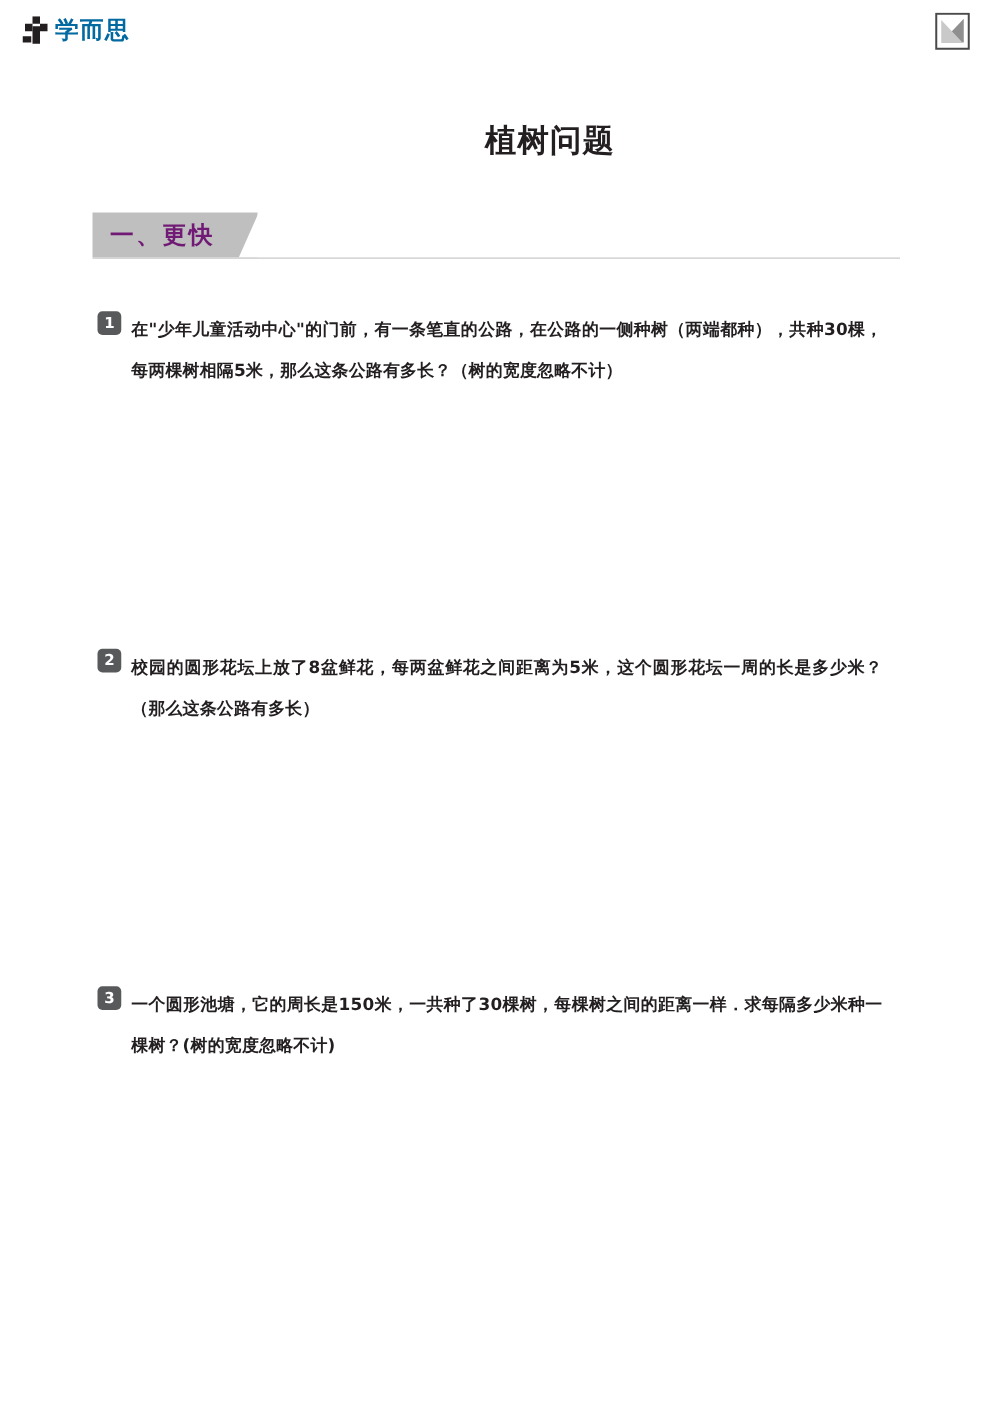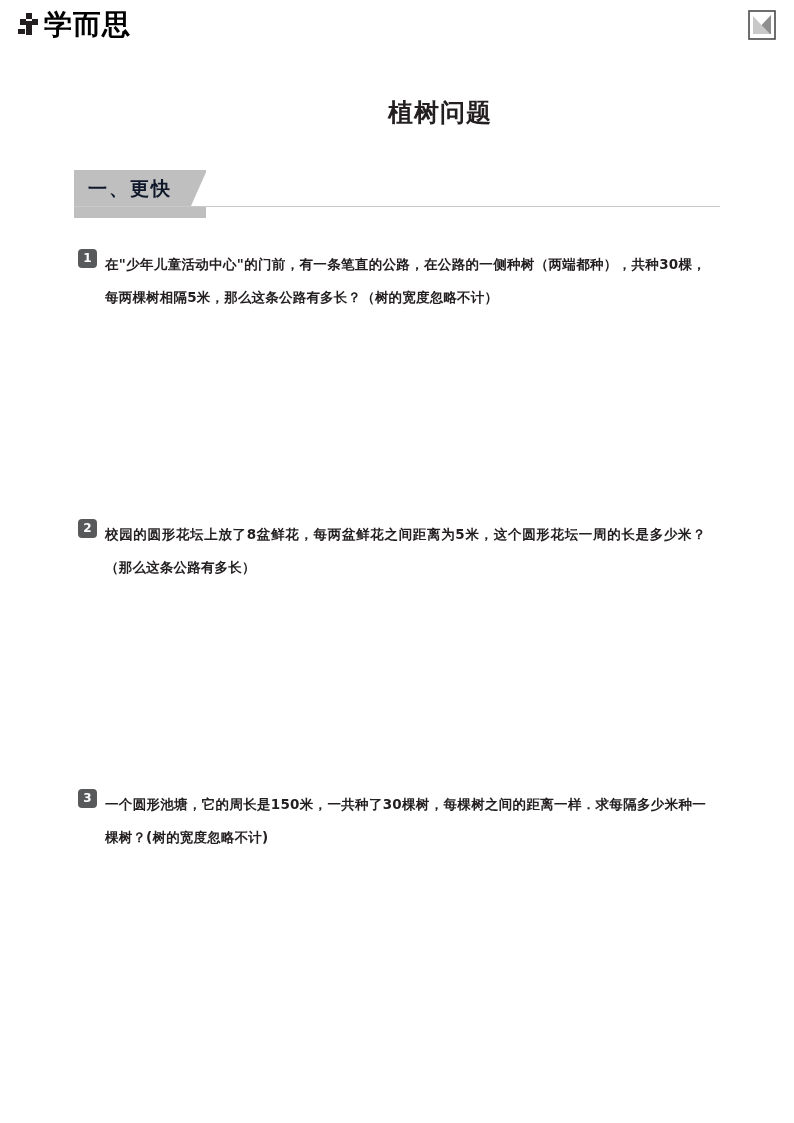--- a/index.html
+++ b/index.html
@@ -39,24 +39,24 @@
     height: 34px;
   }
   .logo-mark {
     position: relative;
     width: 22px;
     height: 24px;
     margin-right: 4px;
   }
   .logo-text {
     font-family: Liberation Serif, serif;
-    font-size: 28px;
+    font-size: 19px;
     font-weight: bold;
     letter-spacing: 1px;
-    color: #000000;
+    color: #0369a1;
     line-height: 26px;
   }
   .corner-icon {
     position: absolute;
     right: 18px;
     top: 10px;
     width: 28px;
     height: 30px;
   }
 
@@ -80,23 +80,23 @@
     position: absolute;
     left: 74px;
     top: 170px;
     width: 646px;
     height: 42px;
   }
   .section-tab {
     position: absolute;
     left: 0;
     top: 0;
-    height: 48px;
+    height: 36px;
     background: #bfbfbf;
-    color: #0f172a;
+    color: #701a75;
     font-family: "DejaVu Sans", sans-serif;
     font-size: 19px;
     font-weight: bold;
     line-height: 36px;
     padding: 0 34px 0 14px;
     letter-spacing: 2px;
     box-sizing: border-box;
   }
   .section-tab:after {
     content: "";

